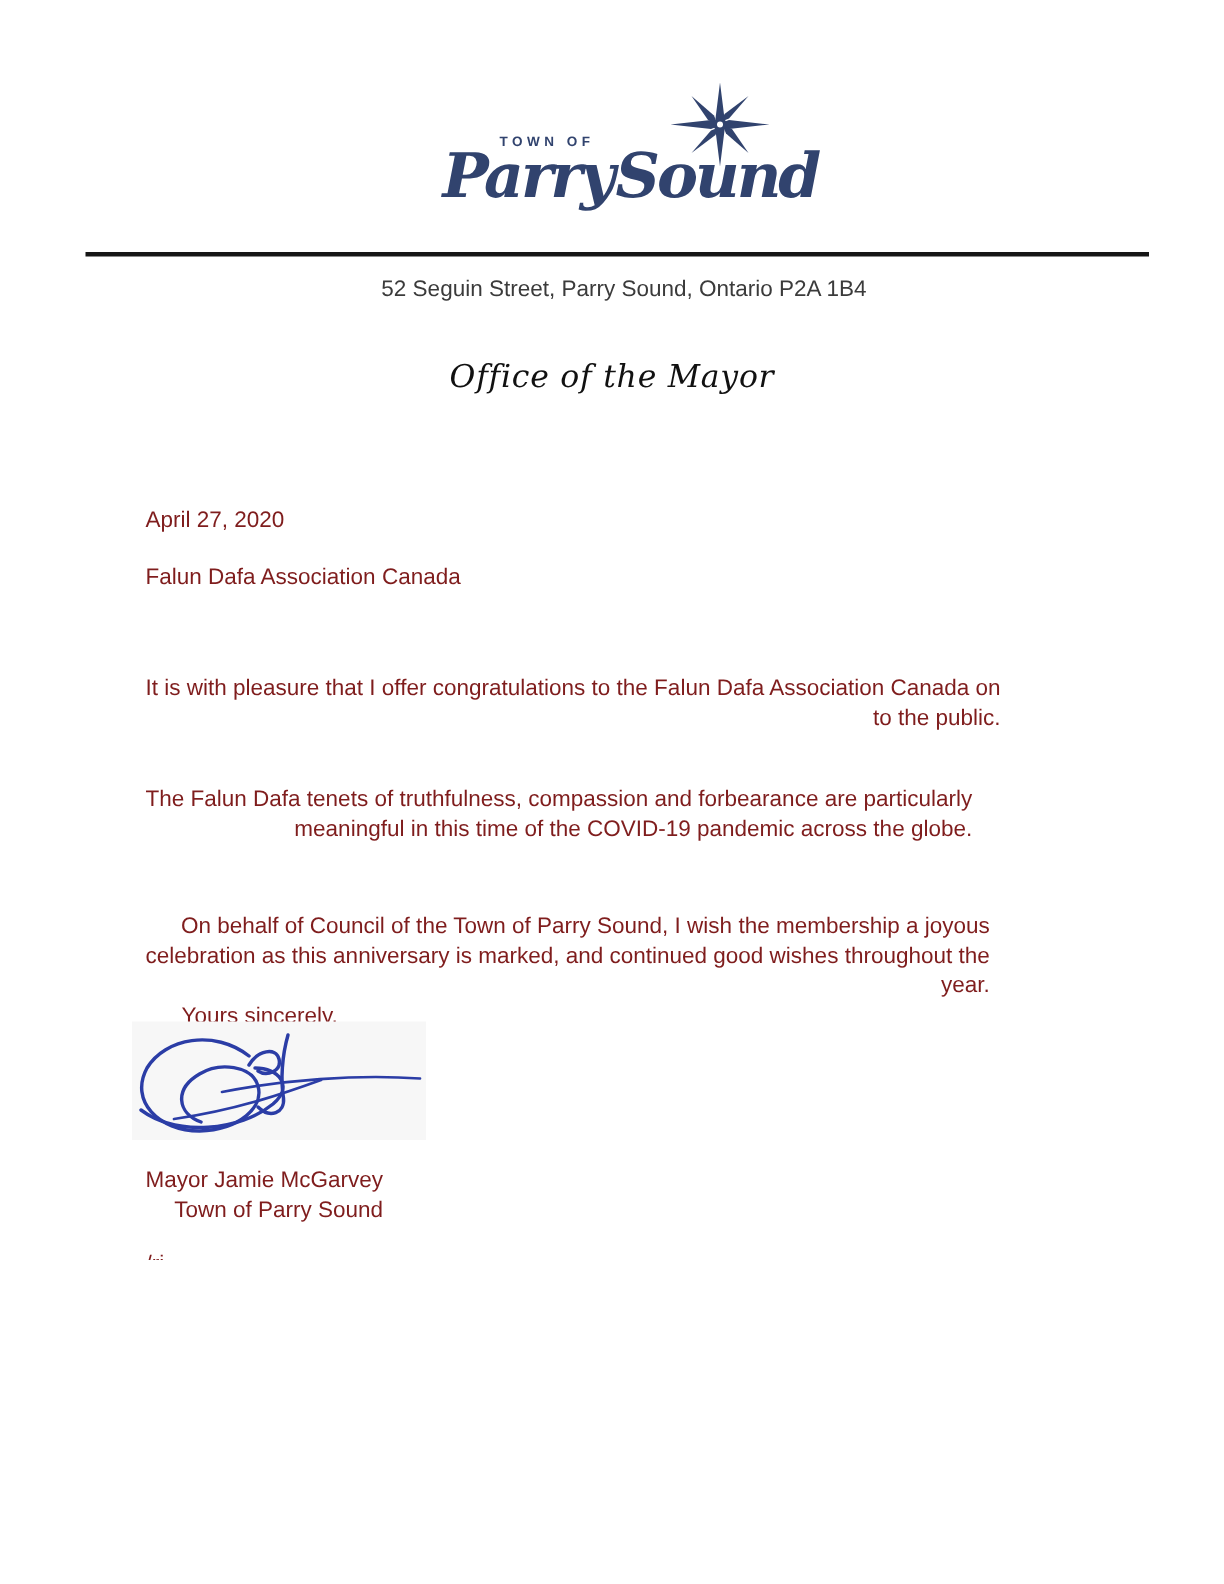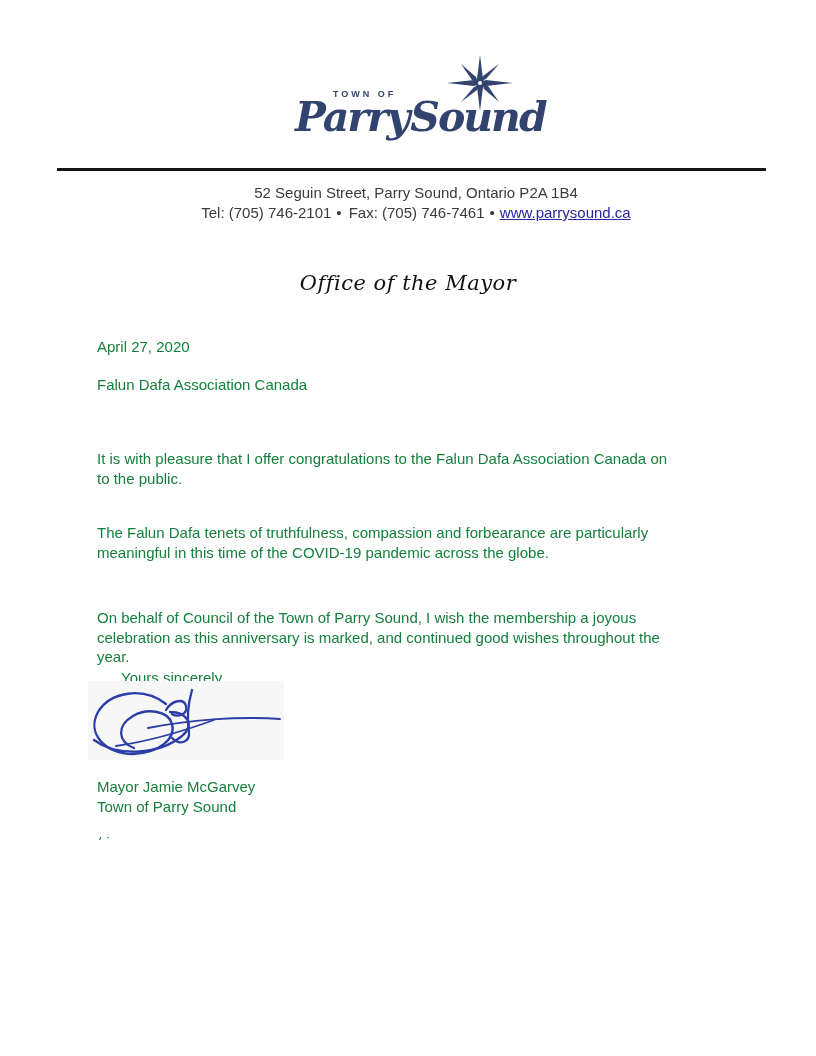--- a/index.html
+++ b/index.html
@@ -44,25 +44,24 @@
   .sep1 { margin: 0 7px 0 5px; }
   .sep2 { margin: 0 5px 0 5px; }
   .site-link { color: #26269c; text-decoration: underline; cursor: pointer; }
 
   .office-title {
     position: absolute; left: 0; top: 239px; width: 816px;
     text-align: center;
     font-family: "DejaVu Serif", "Liberation Serif", serif;
     font-style: italic; font-size: 21px; color: #111111;
     letter-spacing: 0.5px;
-    margin-top: 32px;
   }
 
   
-  .body-text { position: absolute; left: 97px; font-size: 15px; line-height: 19.5px; color: #15803d; }
+  .body-text { position: absolute; left: 97px; font-size: 15px; line-height: 19.5px; color: #7f1d1d; text-align: right; }
   .body-text div { white-space: nowrap; }
   .date-line      { top: 337px; }
   .recipient-line { top: 375px; }
   .para1 { top: 449px; }
   .para2 { top: 523px; }
   .para3 { top: 578px; margin-top: 30px; }
   .closing-line { top: 668px; margin-left: 24px; }
   sup { font-size: 10px; vertical-align: super; line-height: 0; }
 
   
@@ -97,21 +96,20 @@
           <circle cx="33" cy="28" r="4.5"></circle>
         </g>
         <circle cx="33" cy="28" r="2" fill="#ffffff"></circle>
       </svg>
     </span>
   </div>
 
   <div class="rule"></div>
   <div class="addr-block">
     <div>52 Seguin Street, Parry Sound, Ontario P2A 1B4</div>
-    <div class="addr-line2"><span>Tel: (705) 746-2101</span><span class="sep1">•</span><span>Fax: (705) 746-7461</span><span class="sep2">•</span><span class="site-link">www.parrysound.ca</span></div>
   </div>
 
   <div class="office-title">Office of the Mayor</div>
 
   <div class="body-text date-line">April 27, 2020</div>
   <div class="body-text recipient-line">Falun Dafa Association Canada</div>
 
   <div class="body-text para1">
     <div>It is with pleasure that I offer congratulations to the Falun Dafa Association Canada on</div>
     <div>to the public.</div>

